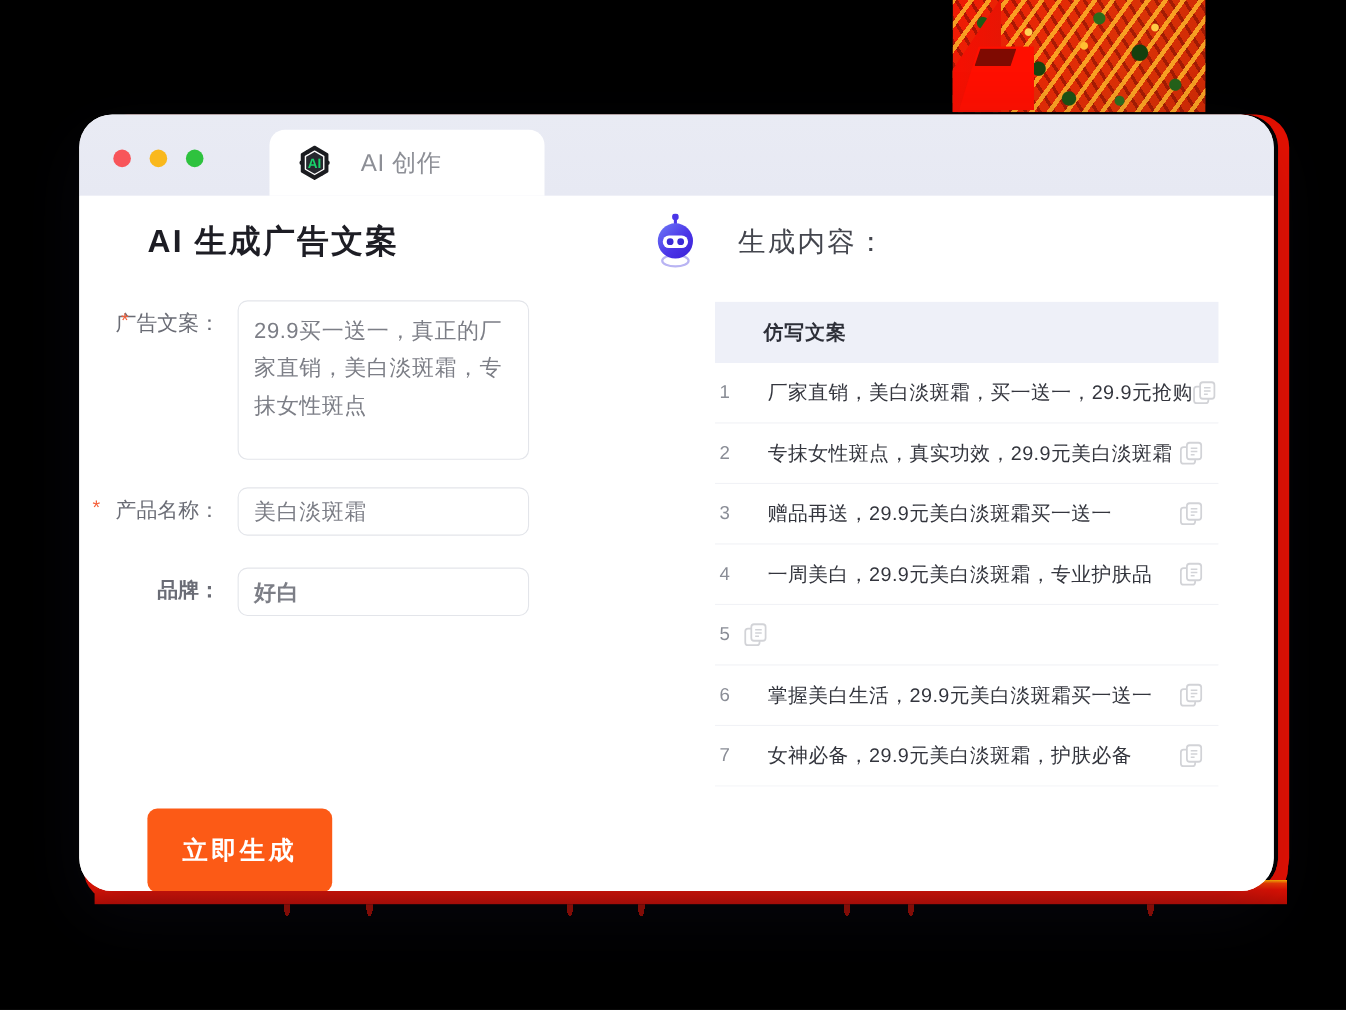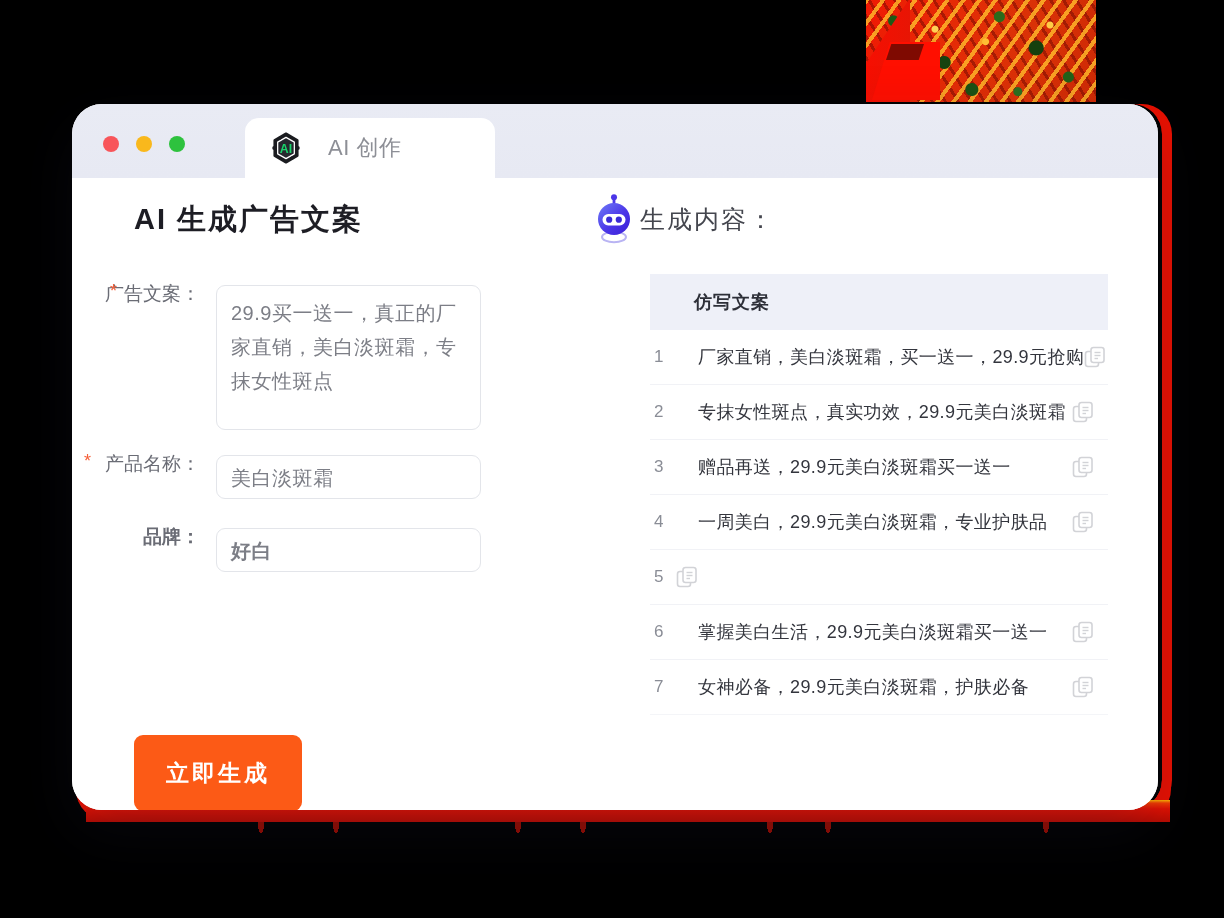--- a/index.html
+++ b/index.html
@@ -220,21 +220,20 @@
     margin-left: 14px;
     border: 1px solid #e3e5ea;
     border-radius: 9px;
     background: #fff;
     box-sizing: border-box;
     font-size: 20px;
     color: #7c7e86;
     padding: 10px 14px;
     line-height: 34px;
     letter-spacing: .5px;
-    margin-top: 12px;
   }
   .field.textarea { width: 265px; height: 145px; }
   .field.input    { width: 265px; height: 44px; line-height: 22px; padding-top: 11px; }
 
   .generate-btn {
     position: absolute;
     left: 62px;
     top: 595px;
     transform: translateY(-50%);
     width: 168px;
@@ -255,21 +254,21 @@
     position: relative;
     flex: 1;
     padding-left: 6px;
   }
   .result-head {
     position: absolute;
     left: 8px;
     top: 16px;
     display: flex;
     align-items: center;
-    gap: 4px;
+    gap: 35px;
   }
   .robot-icon { width: 44px; height: 50px; flex: none; }
   .result-title {
     font-size: 25px;
     color: #44464e;
     letter-spacing: 2px;
     white-space: nowrap;
   }
 
   .result-table {

